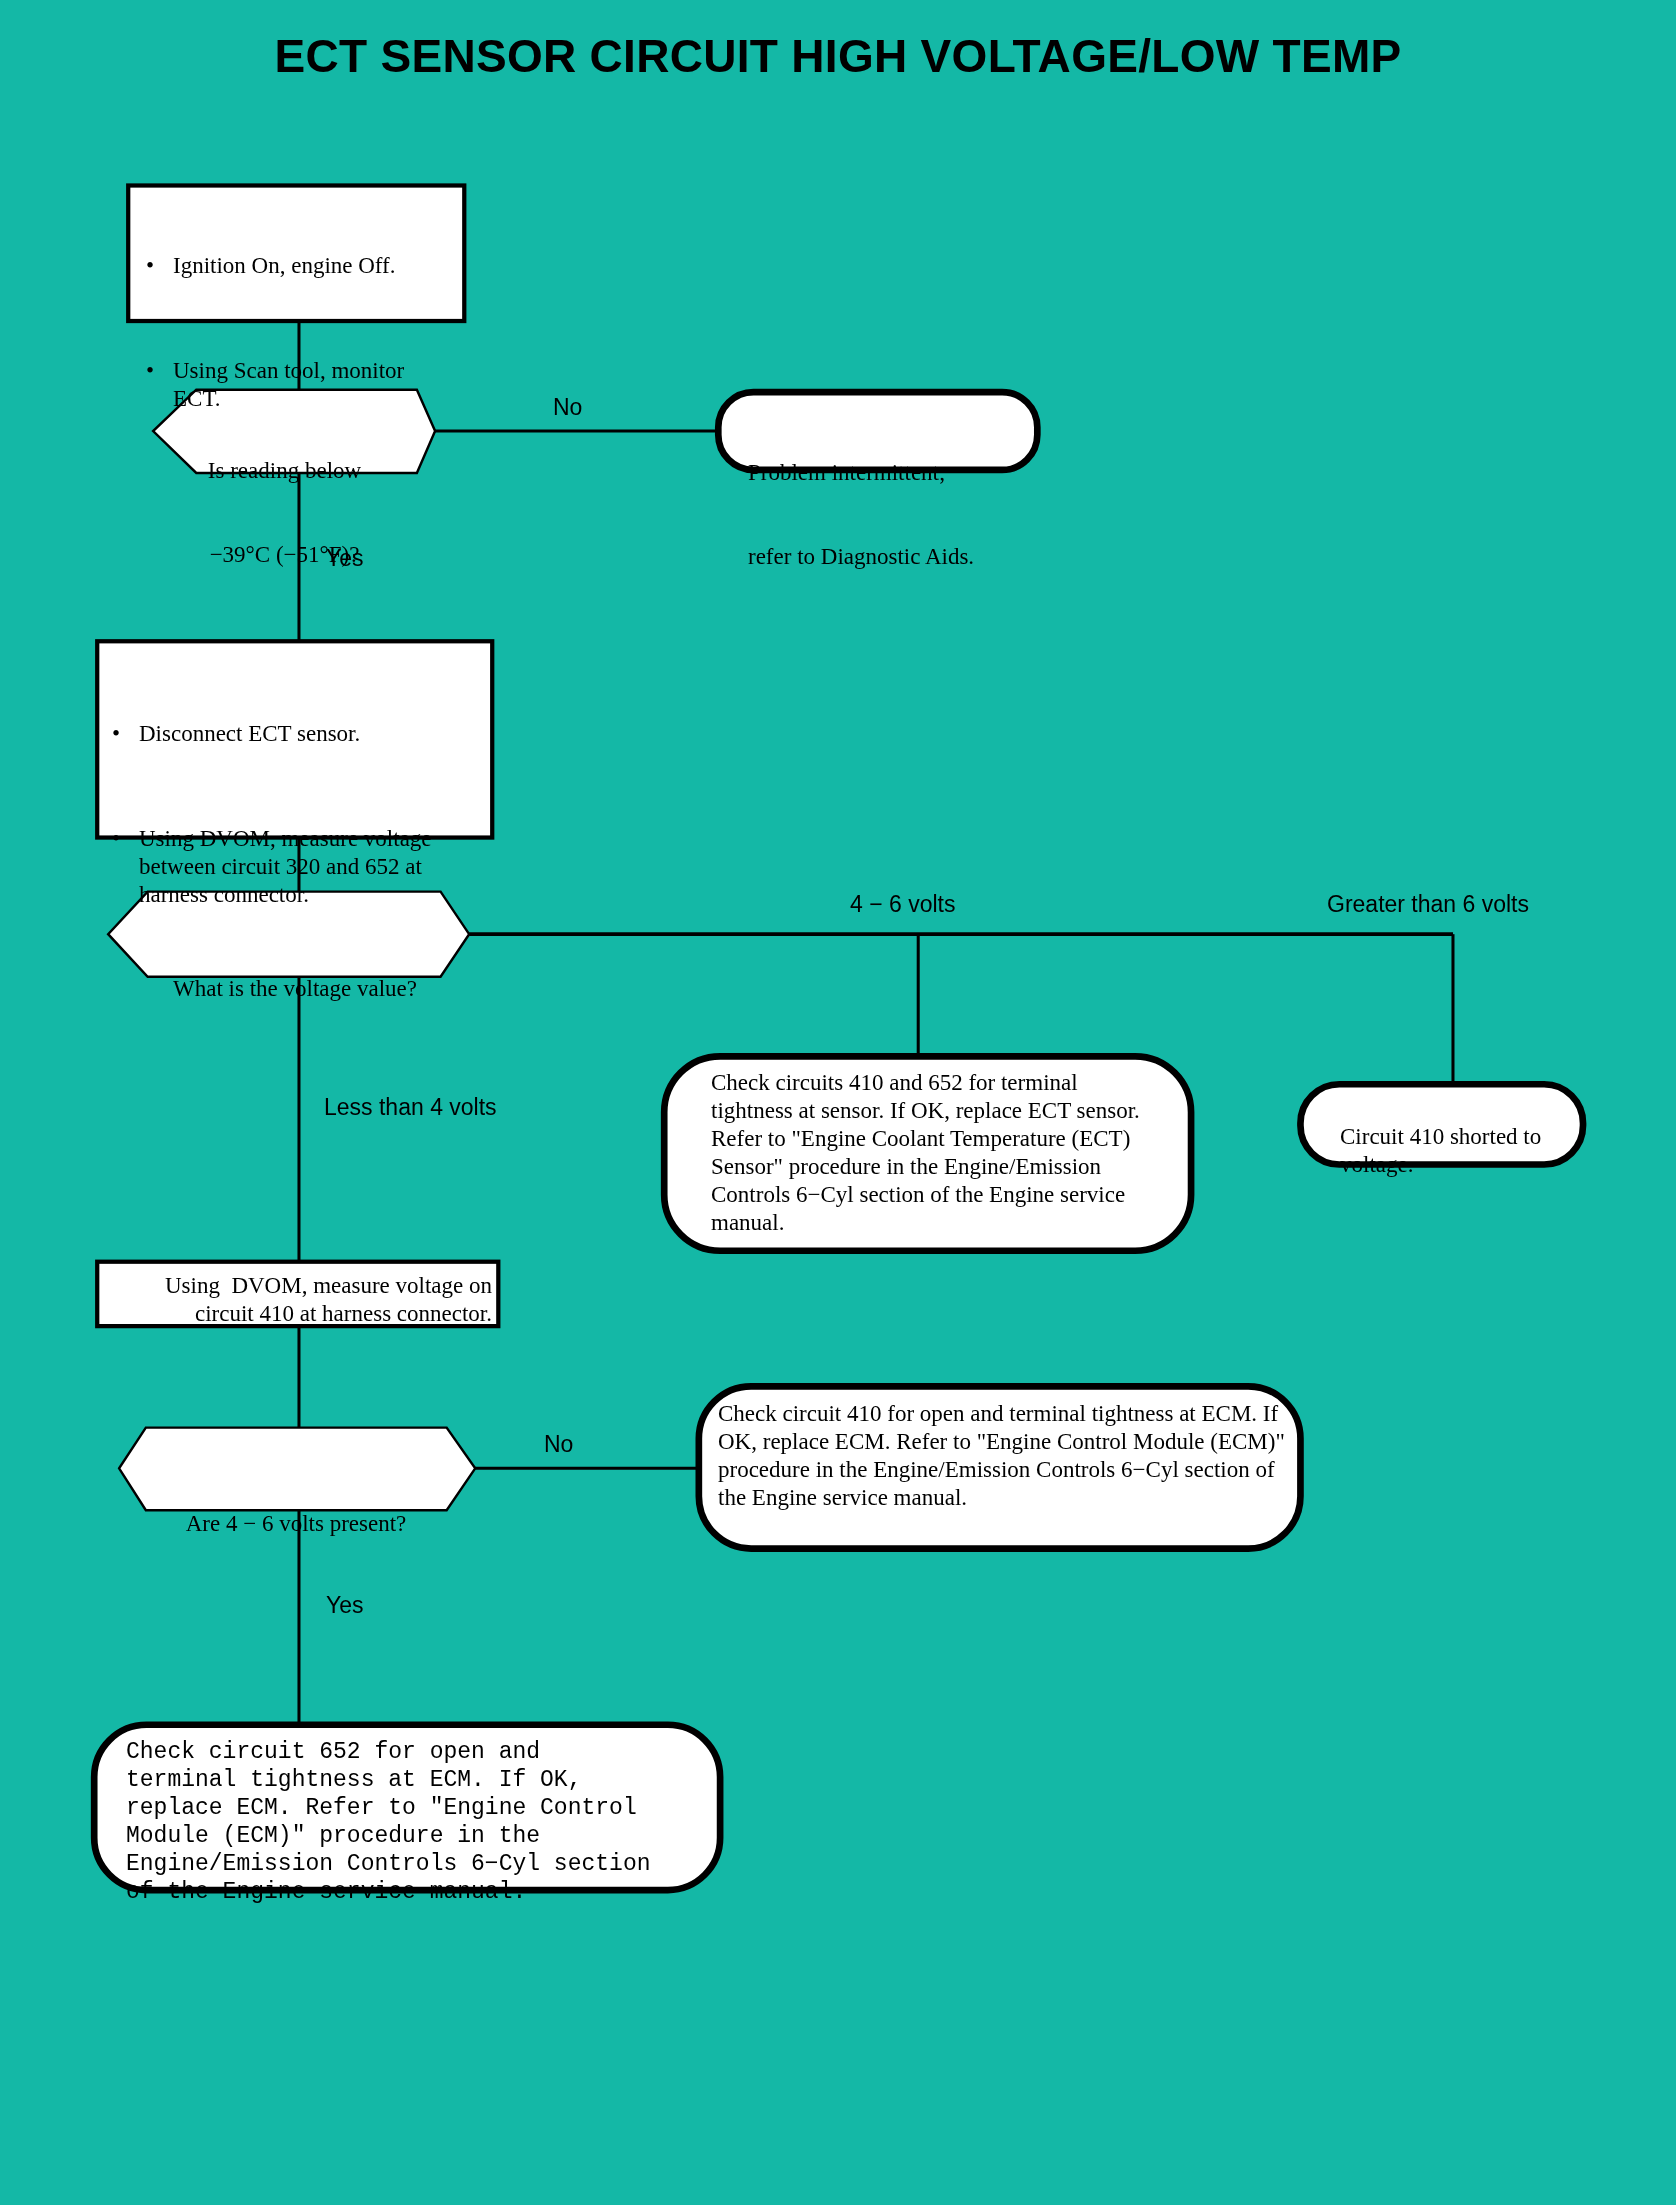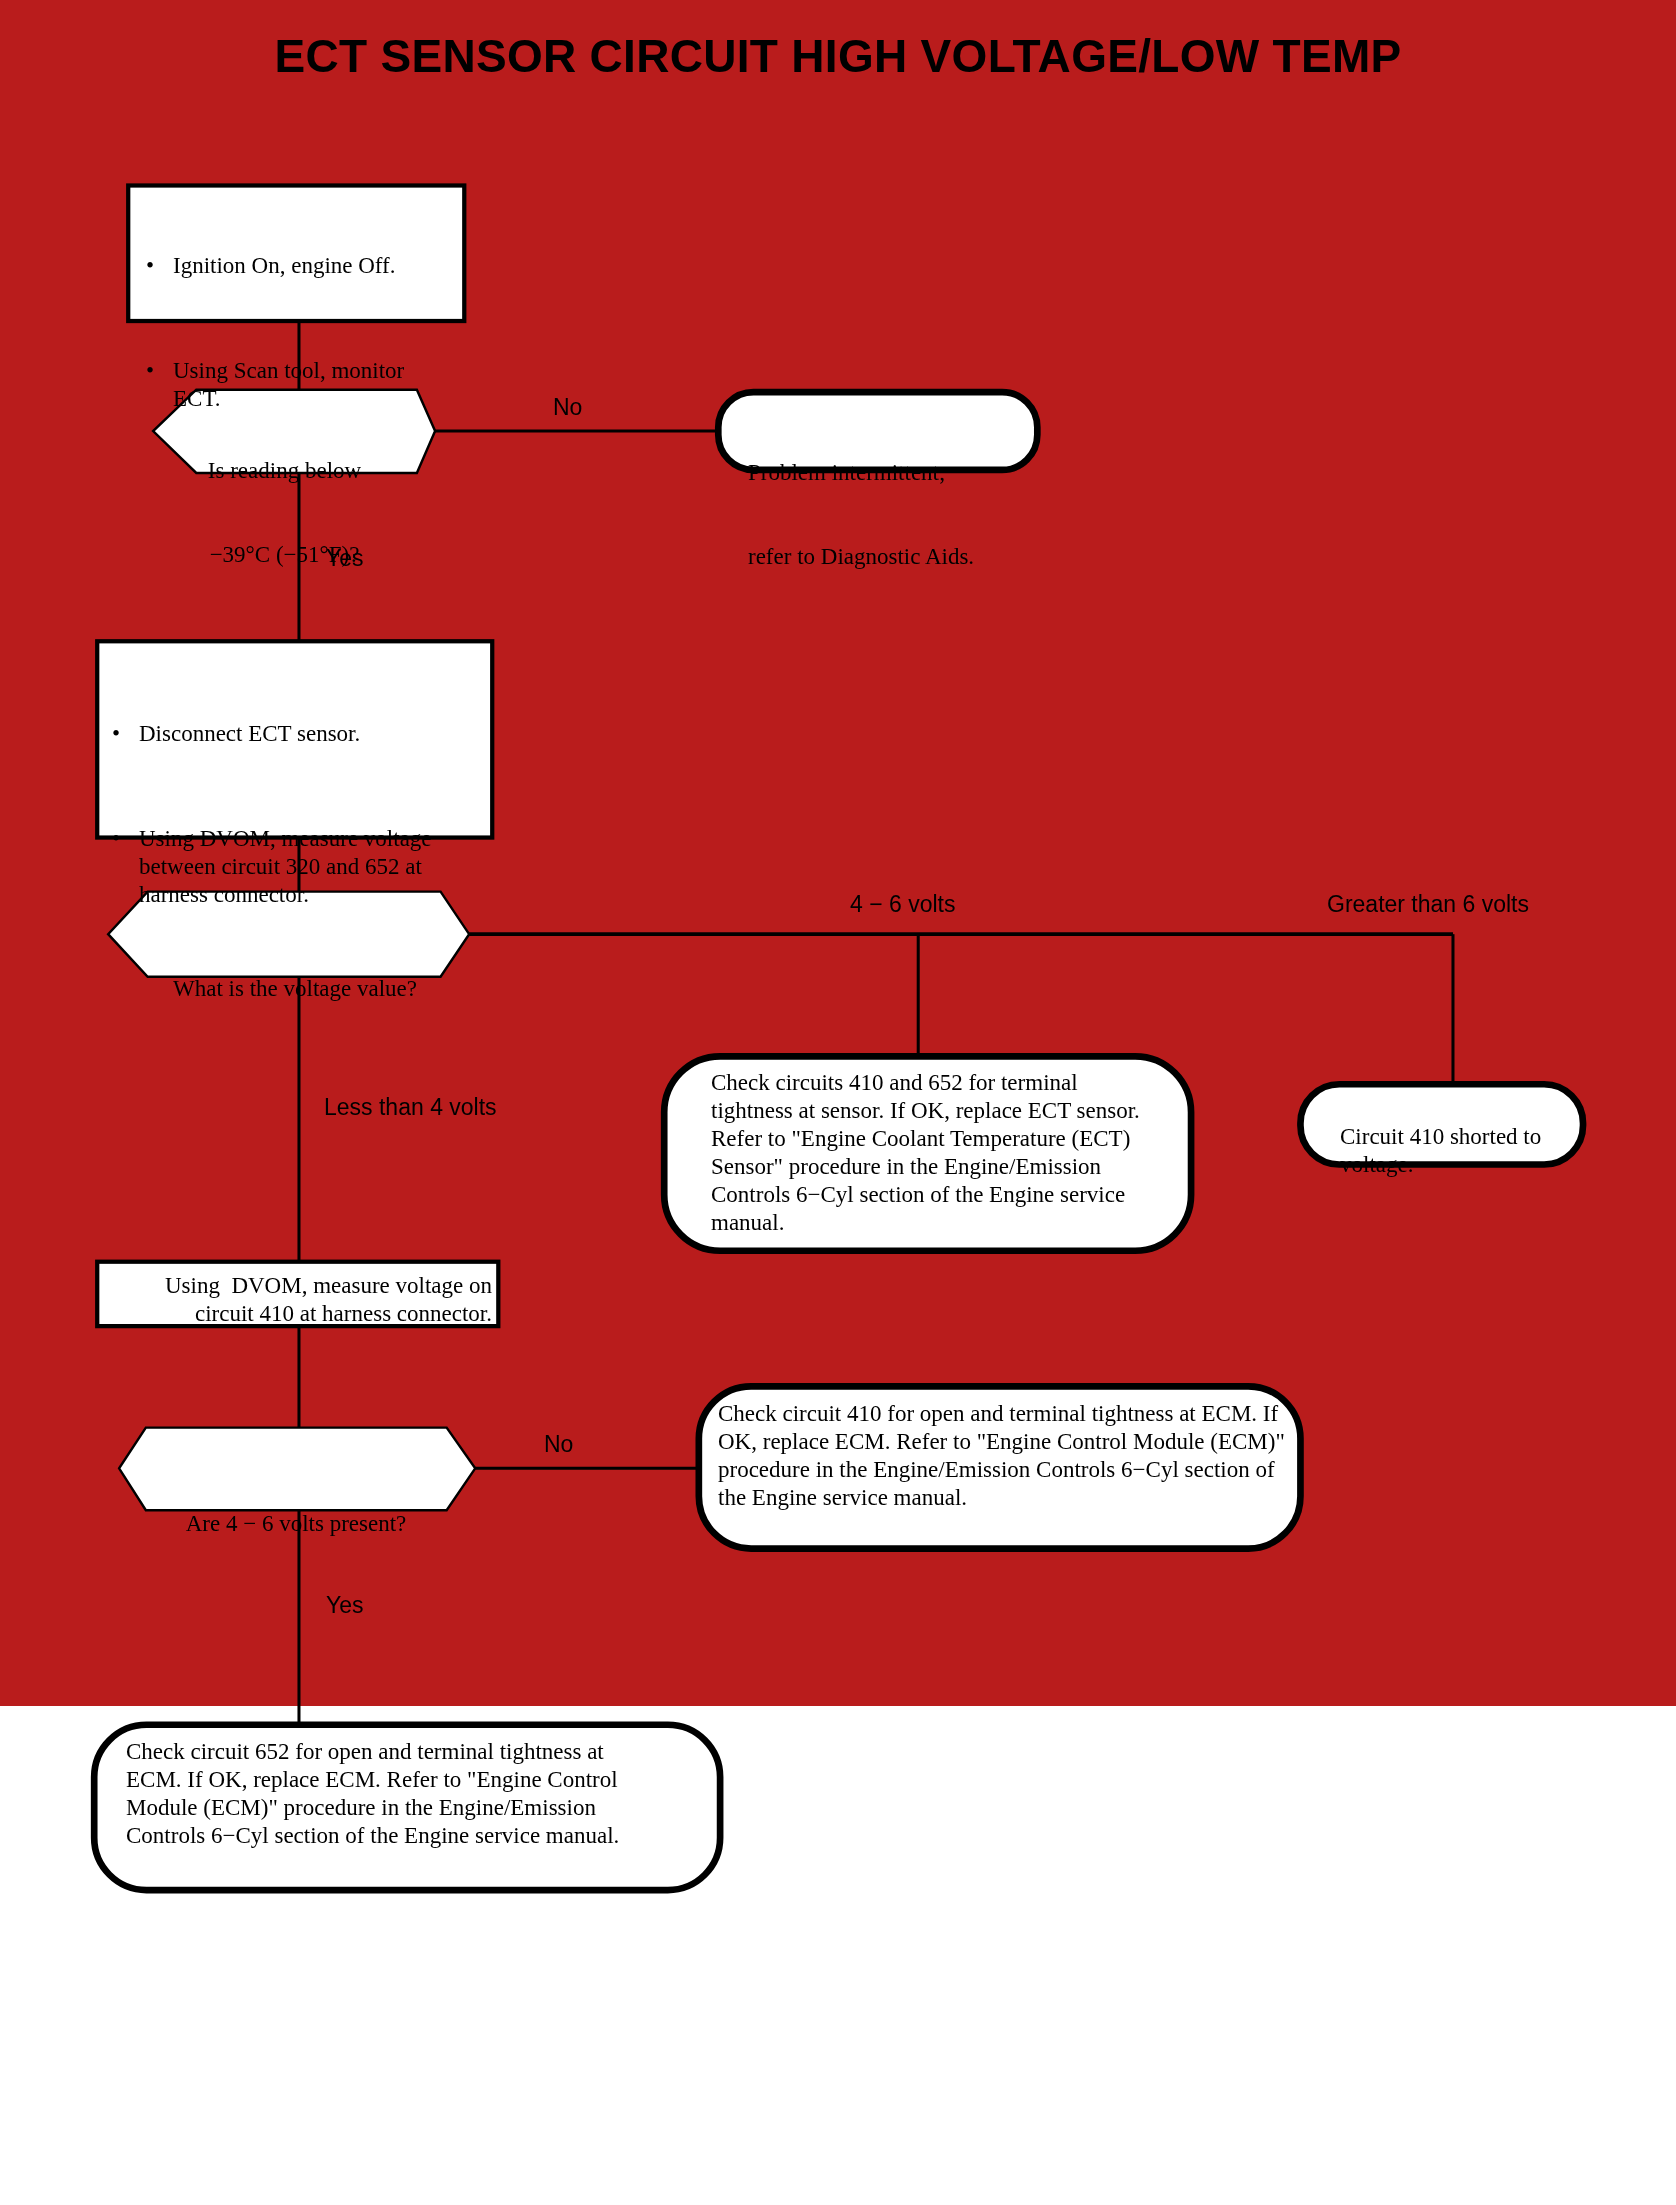--- a/index.html
+++ b/index.html
@@ -10,22 +10,22 @@
   body {
     width: 1676px;
     height: 2205px;
     font-family: "Liberation Serif", "DejaVu Serif", serif;
     color: #000000;
     overflow: hidden;
   }
   #page {
     position: relative;
     width: 1676px;
-    height: 1706px;
-    background: #b91c1c;
+    height: 2205px;
+    background: #14b8a6;
   }
   #flow-title {
     position: absolute;
     left: 0;
     top: 29px;
     width: 1676px;
     text-align: center;
     font-family: "Liberation Sans", "DejaVu Sans", sans-serif;
     font-size: 46px;
     font-weight: 700;
@@ -192,21 +192,21 @@
   <div class="node-text" style="left:1340px; top:1098px; width:225px;margin-top:25px;">Circuit 410 shorted to voltage.</div>
 
   <div class="node-text" style="left:109px; top:1272px; width:383px;text-align:right;">Using  DVOM, measure voltage on circuit 410 at harness connector.</div>
 
   <div class="node-text centered" style="left:135px; top:1454px; width:322px;">
     <div>Are 4 − 6 volts present?</div>
   </div>
 
   <div class="node-text" style="left:718px; top:1400px; width:571px;">Check circuit 410 for open and terminal tightness at ECM. If OK, replace ECM. Refer to "Engine Control Module (ECM)" procedure in the Engine/Emission Controls 6−Cyl section of the Engine service manual.</div>
 
-  <div class="node-text" style="left:126px; top:1738px; width:529px;">Check circuit 652 for open and terminal tightness at ECM. If OK, replace ECM. Refer to "Engine Control Module (ECM)" procedure in the Engine/Emission Controls 6−Cyl section of the Engine service manual.</div>
+  <div class="node-text" style="left:126px; top:1738px; width:529px;font-family:Liberation Mono, monospace;">Check circuit 652 for open and terminal tightness at ECM. If OK, replace ECM. Refer to "Engine Control Module (ECM)" procedure in the Engine/Emission Controls 6−Cyl section of the Engine service manual.</div>
 
   <div class="edge-label" style="left:553px; top:394px;">No</div>
 
   <div class="edge-label" style="left:326px; top:545px;">Yes</div>
 
   <div class="edge-label" style="left:850px; top:891px;">4 − 6 volts</div>
 
   <div class="edge-label" style="left:1327px; top:891px;">Greater than 6 volts</div>
 
   <div class="edge-label" style="left:324px; top:1094px;">Less than 4 volts</div>

